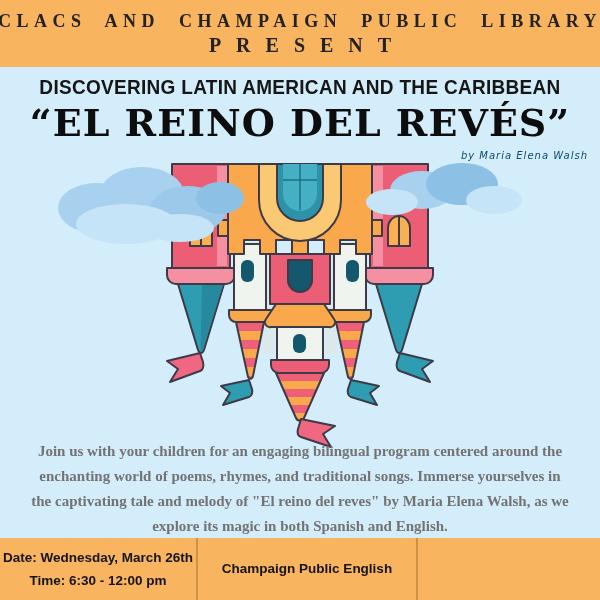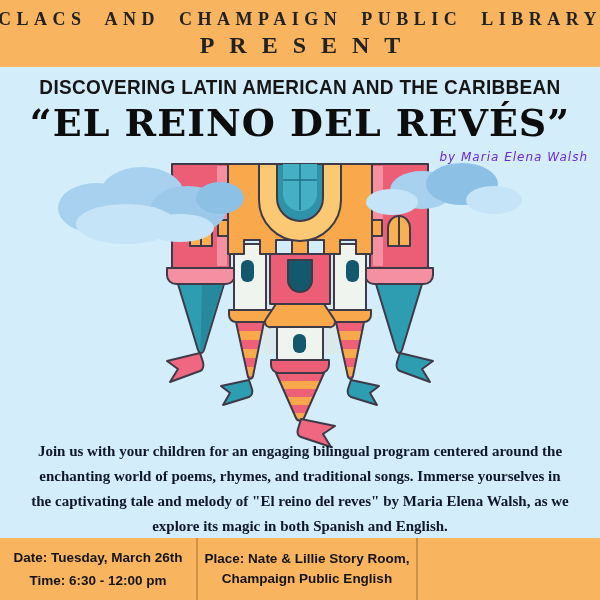--- a/index.html
+++ b/index.html
@@ -6,40 +6,40 @@
   body{font-family:"Liberation Sans",sans-serif;}
   .poster{position:relative;width:600px;height:600px;overflow:hidden;
     background:var(--background-blue,#D4EDFB);}
 
   
   .band-top{position:absolute;left:0;top:0;width:600px;height:67px;
     background:var(--band-orange,#F8B45F);
     display:flex;flex-direction:column;justify-content:center;align-items:center;gap:2px;}
   .band-top .l1{font-family:"Liberation Serif",serif;font-size:18px;font-weight:600;
     color:#222;letter-spacing:5.5px;word-spacing:9px;white-space:nowrap;}
-  .band-top .l2{font-family:"Liberation Serif",serif;font-size:24px;font-weight:600;
+  .band-top .l2{font-family:"Liberation Serif",serif;font-size:20px;font-weight:600;
     color:#222;letter-spacing:15px;text-indent:15px;white-space:nowrap;}
 
   
   .subtitle{position:absolute;left:0;top:77px;width:600px;text-align:center;
     font-size:19px;font-weight:bold;color:#161616;letter-spacing:.3px;
     transform:scaleY(1.08);}
   .title{position:absolute;left:0;top:100px;width:600px;text-align:center;
     font-family:"DejaVu Serif",serif;font-size:38px;font-weight:bold;color:#0d0d0d;
     letter-spacing:1px;white-space:nowrap;}
   .byline{position:absolute;right:12px;top:150px;width:280px;text-align:right;
-    font-family:"DejaVu Sans",sans-serif;font-style:italic;font-size:12px;
-    color:#6d28d9;letter-spacing:1px;z-index:5;}
+    font-family:"DejaVu Sans",sans-serif;font-style:italic;font-size:10px;
+    color:#0c4a6e;letter-spacing:1px;z-index:5;}
 
   .illu{position:absolute;left:30px;top:158px;}
 
   
   .desc{position:absolute;left:30px;top:424px;width:540px;text-align:center;
     font-family:"Liberation Serif",serif;font-weight:bold;font-size:15px;
-    line-height:25px;color:#0f172a;}
+    line-height:25px;color:#737373;}
 
   
   .band-bottom{position:absolute;left:0;top:538px;width:600px;height:62px;
     background:var(--band-orange,#F8B45F);display:flex;}
   .cell{display:flex;flex-direction:column;justify-content:center;align-items:center;
     font-size:13.5px;font-weight:bold;color:#141414;line-height:23px;text-align:center;}
   .cell.c1{width:196px;}
   .cell.c2{width:218px;border-left:2px solid rgba(90,60,15,.28);
     border-right:2px solid rgba(90,60,15,.28);line-height:20px;}
   .cell.c3{width:184px;}
@@ -160,22 +160,21 @@
       <ellipse cx="432" cy="26" rx="36" ry="21" fill="#8CC0E5"></ellipse>
       <ellipse cx="464" cy="42" rx="28" ry="14" fill="#C6E4F7"></ellipse>
       <ellipse cx="362" cy="44" rx="26" ry="13" fill="#C6E4F7"></ellipse>
     </g>
   </svg>
 
   <p class="desc">Join us with your children for an engaging bilingual program centered around the enchanting world of poems, rhymes, and traditional songs. Immerse yourselves in the captivating tale and melody of "El reino del reves" by Maria Elena Walsh, as we explore its magic in both Spanish and English.</p>
 
   <div class="band-bottom">
     <div class="cell c1">
-      <span>Date: Tuesday, March 26th</span>
+      <span>Date: Wednesday, March 26th</span>
       <span>Time: 6:30 - 12:00 pm</span>
     </div>
     <div class="cell c2">
-      <span>Place: Nate &amp; Lillie Story Room,</span>
       <span>Champaign Public English</span>
     </div>
   </div>
 
 </div>
 
 </body></html>

